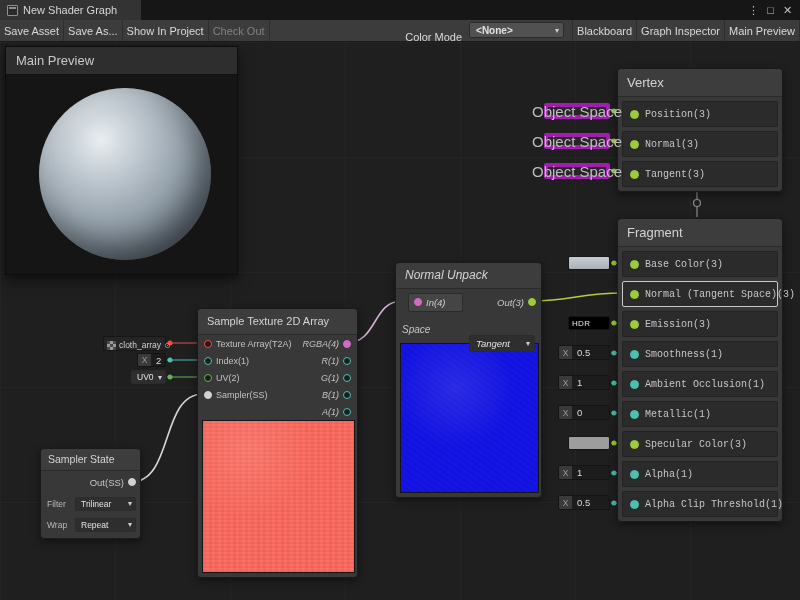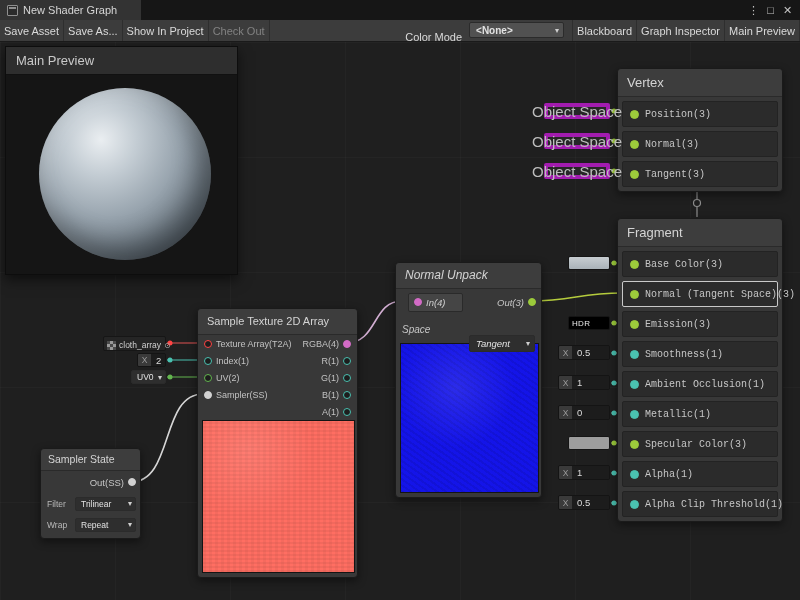--- a/index.html
+++ b/index.html
@@ -51,21 +51,21 @@
   .stack-row.connected {border-color:#C9C9C9;}
   .row-label {margin-left:6px;font-size:10px;color:#C6C6C6;white-space:nowrap;font-family:Liberation Mono, monospace;}
   .port {width:9px;height:9px;border-radius:50%;border:1.5px solid var(--c,#9CCB3B);
     background:#1D1D1D;flex:none;}
   .port.filled {background:var(--c,#9CCB3B);}
   .port.sm {width:8px;height:8px;}
 
   
   .st-body {position:relative;height:85px;}
   .st-col-in {position:absolute;left:3px;top:0;}
-  .st-col-out {position:absolute;right:3px;top:0;}
+  .st-col-out {position:absolute;right:3px;top:0;font-style:italic;}
   .io-row {height:17px;display:flex;align-items:center;gap:4px;padding-left:3px;
     font-size:9px;color:#C2C2C2;white-space:nowrap;}
   .io-row.out {justify-content:flex-end;padding-right:3px;padding-left:0;}
   .st-preview {margin:0 4px 4px 4px;width:153px;height:153px;border:1px solid #141414;
     background:radial-gradient(circle at 30% 20%, rgba(255,255,255,.10), transparent 40%),
       repeating-linear-gradient(0deg, rgba(0,0,0,.05) 0 2px, transparent 2px 4px),
       repeating-linear-gradient(90deg, rgba(0,0,0,.04) 0 3px, transparent 3px 6px),
       #FF6E62;}
 
   

